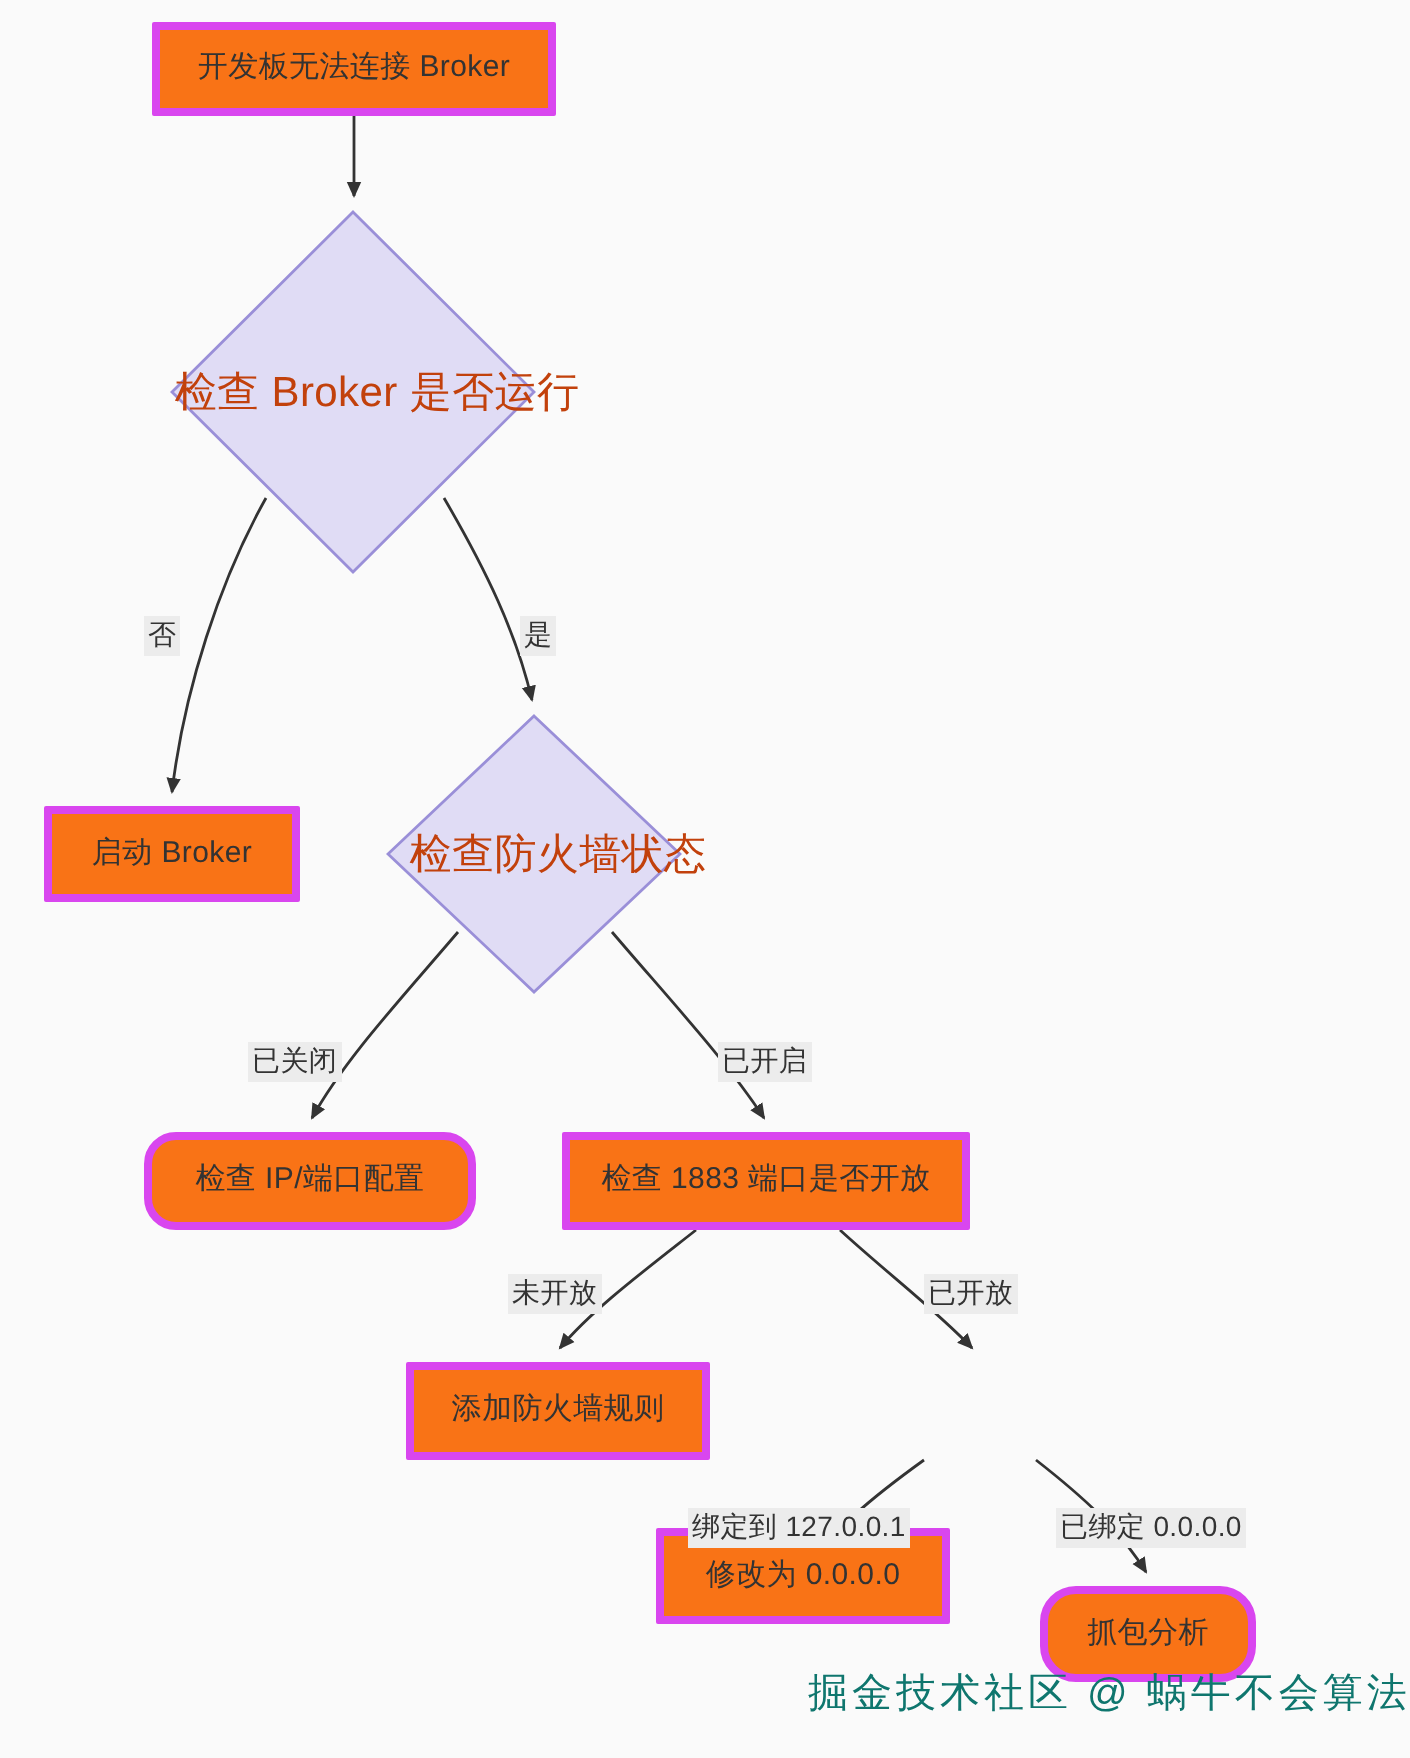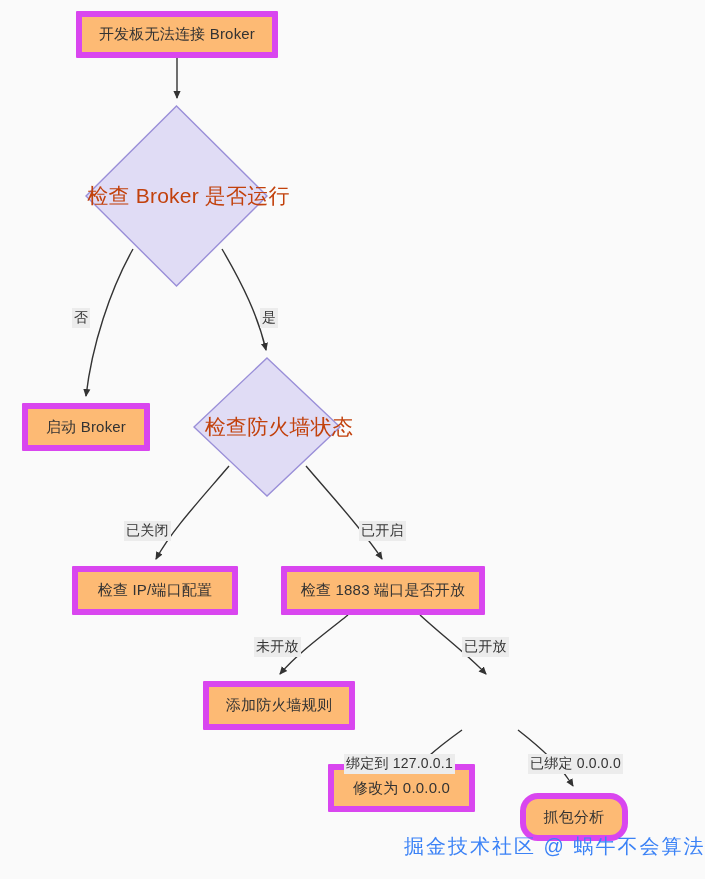--- a/index.html
+++ b/index.html
@@ -31,22 +31,22 @@
     display: flex;
     align-items: center;
     justify-content: center;
     text-align: center;
     color: #333333;
     font-size: 15px;
     line-height: 1.25;
     letter-spacing: 0.2px;
   }
   .node.box {
-    background: #fdba74;
-    border: 6px solid #d946ef;
+    background: #f97316;
+    border: 4px solid #d946ef;
     border-radius: 1px;
   }
   .diamond-wrap {
     position: absolute;
   }
   .diamond-shape {
     position: absolute;
     left: 0;
     top: 0;
     width: 100%;
@@ -70,21 +70,21 @@
     position: absolute;
     background: #ececec;
     color: #333333;
     font-size: 14px;
     white-space: nowrap;
     padding: 1px 2px;
     letter-spacing: 0.2px;
   }
   .watermark {
     position: absolute;
-    color: #3b82f6;
+    color: #0f766e;
     font-size: 20px;
     letter-spacing: 2px;
     white-space: nowrap;
     user-select: none;
   }
 </style>
 </head>
 <body>
 
 <div id="canvas">
@@ -132,21 +132,21 @@
     <span>启动 Broker</span>
   </div>
 
   <div class="diamond-wrap" style="left:193px; top:357px; width:148px; height:140px;">
     <svg class="diamond-shape" viewBox="0 0 148 140" preserveAspectRatio="none">
       <polygon points="74,1 147,70 74,139 1,70" fill="#e0dcf5" stroke="#9a8fd8" stroke-width="1.4"></polygon>
     </svg>
     <div class="diamond-label">检查防火墙状态</div>
   </div>
 
-  <div class="node box" style="left:72px; top:566px; width:166px; height:49px;">
+  <div class="node box" style="left:72px; top:566px; width:166px; height:49px;border-radius:16px;">
     <span>检查 IP/端口配置</span>
   </div>
 
   <div class="node box" style="left:281px; top:566px; width:204px; height:49px;">
     <span>检查 1883 端口是否开放</span>
   </div>
 
   <div class="node box" style="left:203px; top:681px; width:152px; height:49px;">
     <span>添加防火墙规则</span>
   </div>

